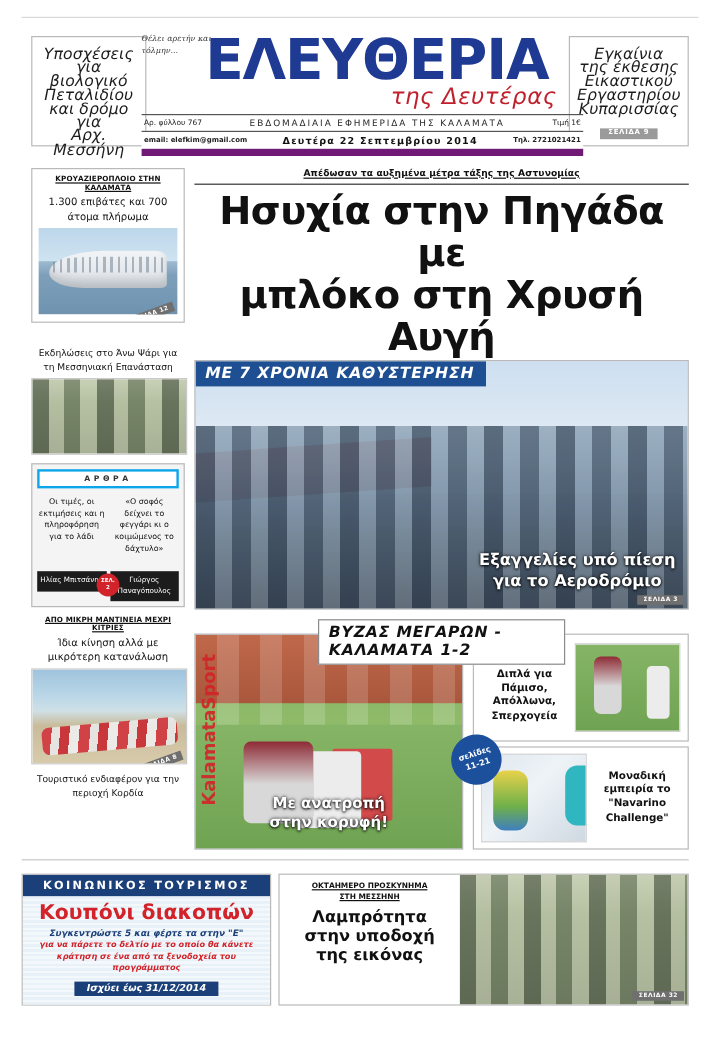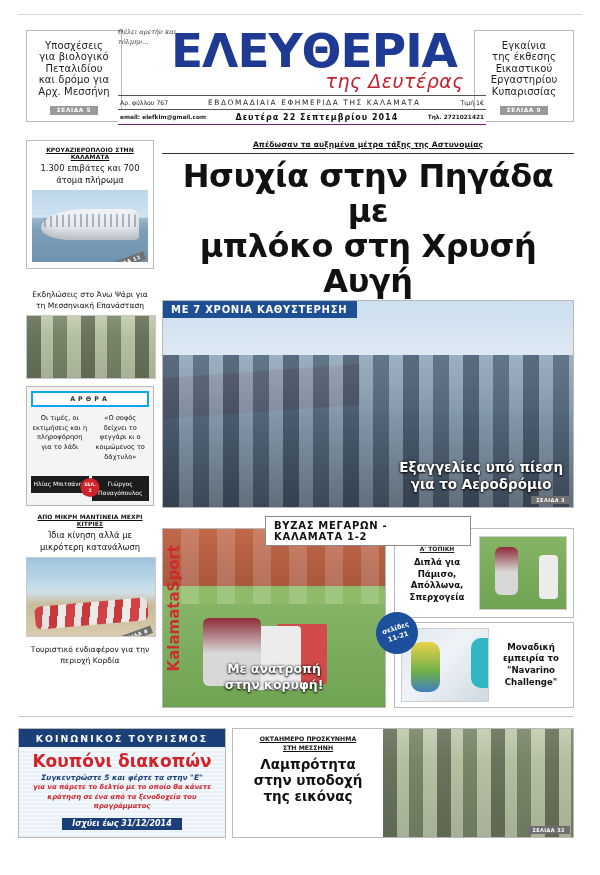--- a/index.html
+++ b/index.html
@@ -16,21 +16,21 @@
 
   
   .masthead{position:absolute;left:0;top:22px;width:600px;height:112px;}
   .mh-side{
     position:absolute;top:8px;width:96px;height:92px;
     border:1px solid #b9b9b9;background:#fff;box-sizing:border-box;
     padding:9px 4px 4px;text-align:center;
   }
   .mh-left{left:26px;}
   .mh-right{right:26px;width:100px;}
-  .mh-side .lines{font-size:10px;line-height:11.4px;color:#1c1c1c;letter-spacing:.1px;}
+  .mh-side .lines{font-size:13px;line-height:11.4px;color:#1c1c1c;letter-spacing:.1px;font-style:italic;}
   .pagetag{
     display:inline-block;margin-top:6px;background:#9a9a9a;color:#fff;
     font-size:5.8px;font-weight:bold;letter-spacing:.6px;padding:1.5px 7px;
   }
   .mh-center{position:absolute;left:118px;top:0;width:368px;}
   .motto{
     position:absolute;left:0;top:6px;width:62px;
     font-family:"DejaVu Serif","Liberation Serif",serif;
     font-style:italic;font-size:6.6px;line-height:9.5px;color:#3a3a3a;
   }
@@ -44,21 +44,21 @@
     text-align:right;margin:-6px 22px 0 0;color:#c0202c;
     font-style:italic;font-weight:normal;font-size:19px;letter-spacing:.5px;
     font-family:"DejaVu Sans","Liberation Sans",sans-serif;
   }
   .mh-rule{border-top:1px solid #555;margin:3px 0 0;}
   .mh-row{
     display:flex;align-items:center;justify-content:space-between;
     font-size:6.2px;color:#222;padding:2.2px 2px;
   }
   .mh-row .mid{font-size:7.4px;letter-spacing:1.6px;color:#2a2a2a;}
-  .mh-row2{border-top:1px solid #555;border-bottom:1px solid #701a75;background:#fff;}
+  .mh-row2{border-top:1px solid #555;border-bottom:6px solid #701a75;background:#fff;}
   .mh-row2 .mid{font-weight:bold;font-size:8px;letter-spacing:1px;color:#111;}
   .mh-row2 .sm{font-weight:bold;font-size:5.8px;}
 
   
   .leftcol{position:absolute;left:26px;top:140px;width:128px;}
   .lc-card{border:1px solid #b9b9b9;box-sizing:border-box;background:#fff;padding:5px 5px 6px;margin-bottom:21px;}
   .lc-kicker{font-size:6px;font-weight:bold;letter-spacing:.1px;text-align:center;text-decoration:underline;color:#111;margin-bottom:3px;}
   .lc-head{font-size:8.4px;line-height:11.5px;text-align:center;color:#111;}
   .lc-photo{position:relative;width:100%;height:72px;margin-top:4px;overflow:hidden;}
   .lc-cap{font-size:7.6px;line-height:10.6px;text-align:center;color:#111;margin:6px 2px 4px;}
@@ -97,21 +97,21 @@
   }
   .main-body{display:flex;gap:9px;margin-top:10px;}
   .main-body .col{flex:1;font-size:5.2px;line-height:7.4px;color:#2b2b2b;text-align:justify;}
   .inline-tag{background:#8f8f8f;color:#fff;font-size:4.6px;font-weight:bold;padding:0 3px;letter-spacing:.3px;}
   .inline-pg{font-weight:bold;color:#111;font-size:6.4px;}
 
   
   .photoblock{position:relative;border:1px solid #b9b9b9;box-sizing:border-box;overflow:hidden;background:#dfe6ec;}
   .ribbon{
     position:absolute;left:0;top:0;background:#1f4f93;color:#fff;
-    font-size:10px;font-weight:bold;letter-spacing:.7px;padding:3px 10px 3px 8px;z-index:4;
+    font-size:13px;font-weight:bold;letter-spacing:.7px;padding:3px 10px 3px 8px;z-index:4;font-style:italic;
   }
   .ribbon.center{left:50%;transform:translateX(-50%);}
   .ribbon.white{background:#fff;color:#111;border:1px solid #8a8a8a;}
   .overlay-cap{
     position:absolute;z-index:4;color:#fff;font-weight:bold;
     text-shadow:0 0 3px rgba(0,0,0,.85),0 1px 2px rgba(0,0,0,.9);
   }
   .pgtag-dark{
     position:absolute;right:3px;bottom:3px;z-index:5;background:#6f6f6f;color:#fff;
     font-size:5px;font-weight:bold;letter-spacing:.4px;padding:1px 5px;

